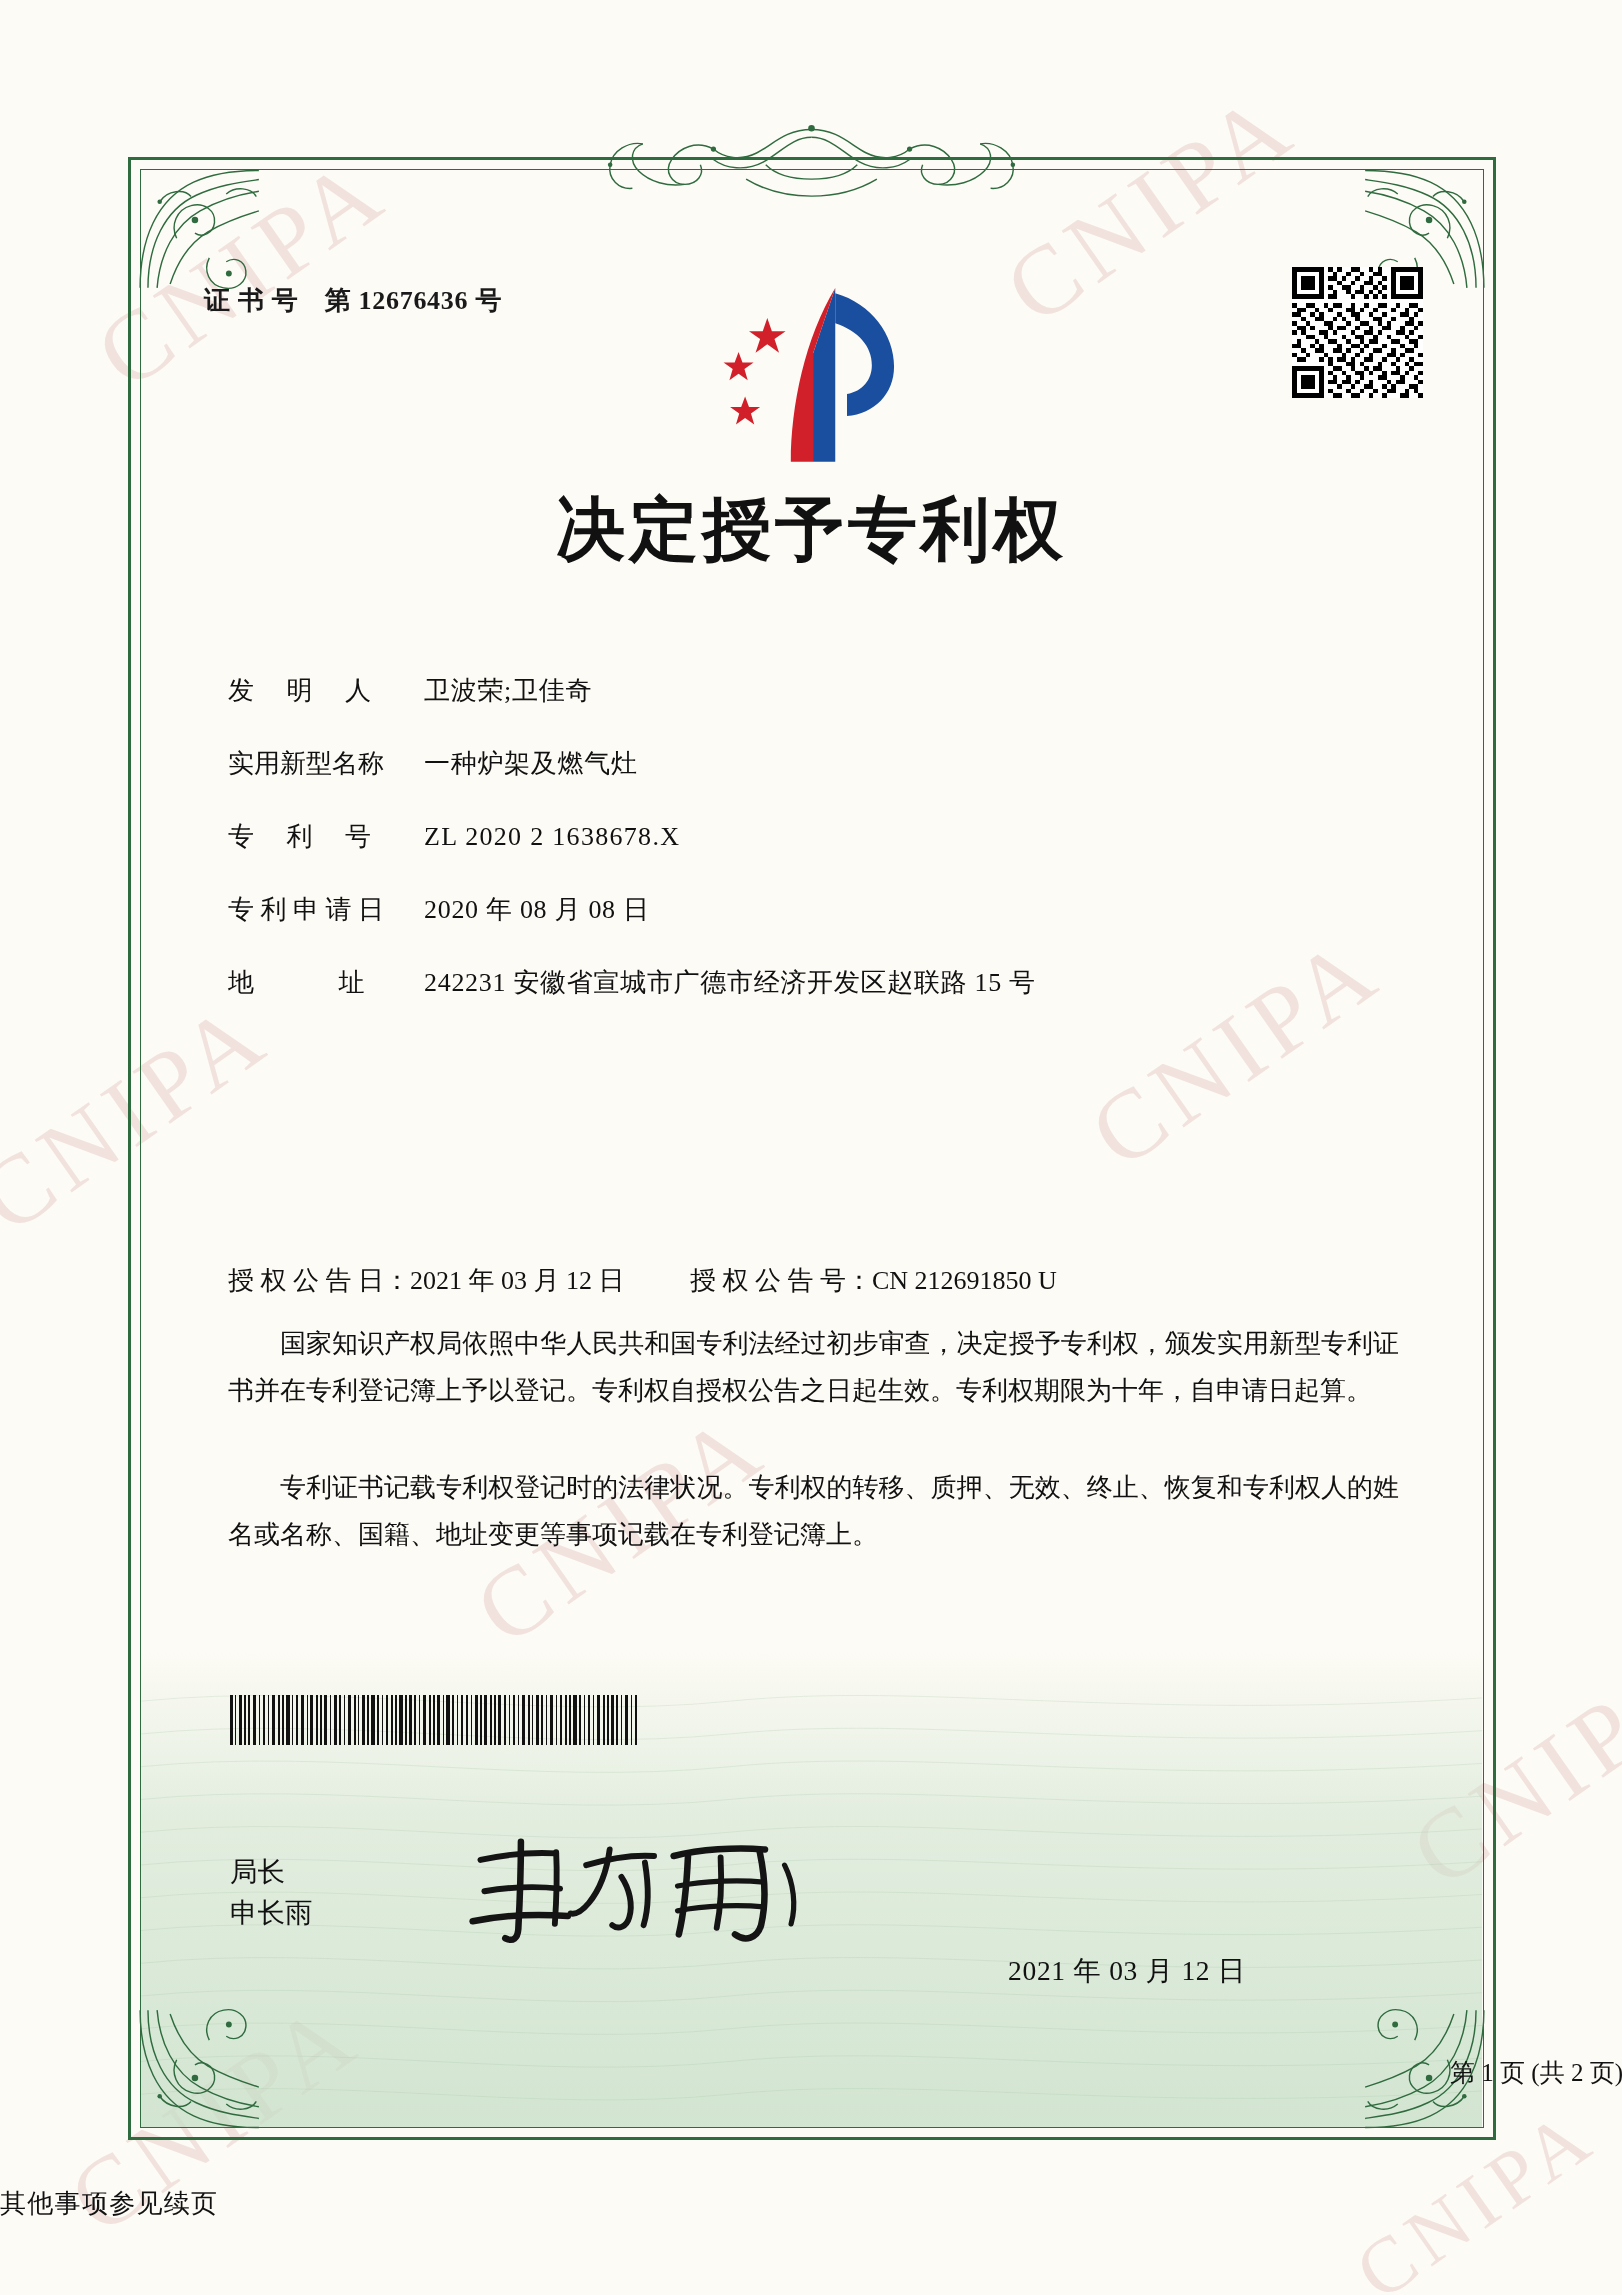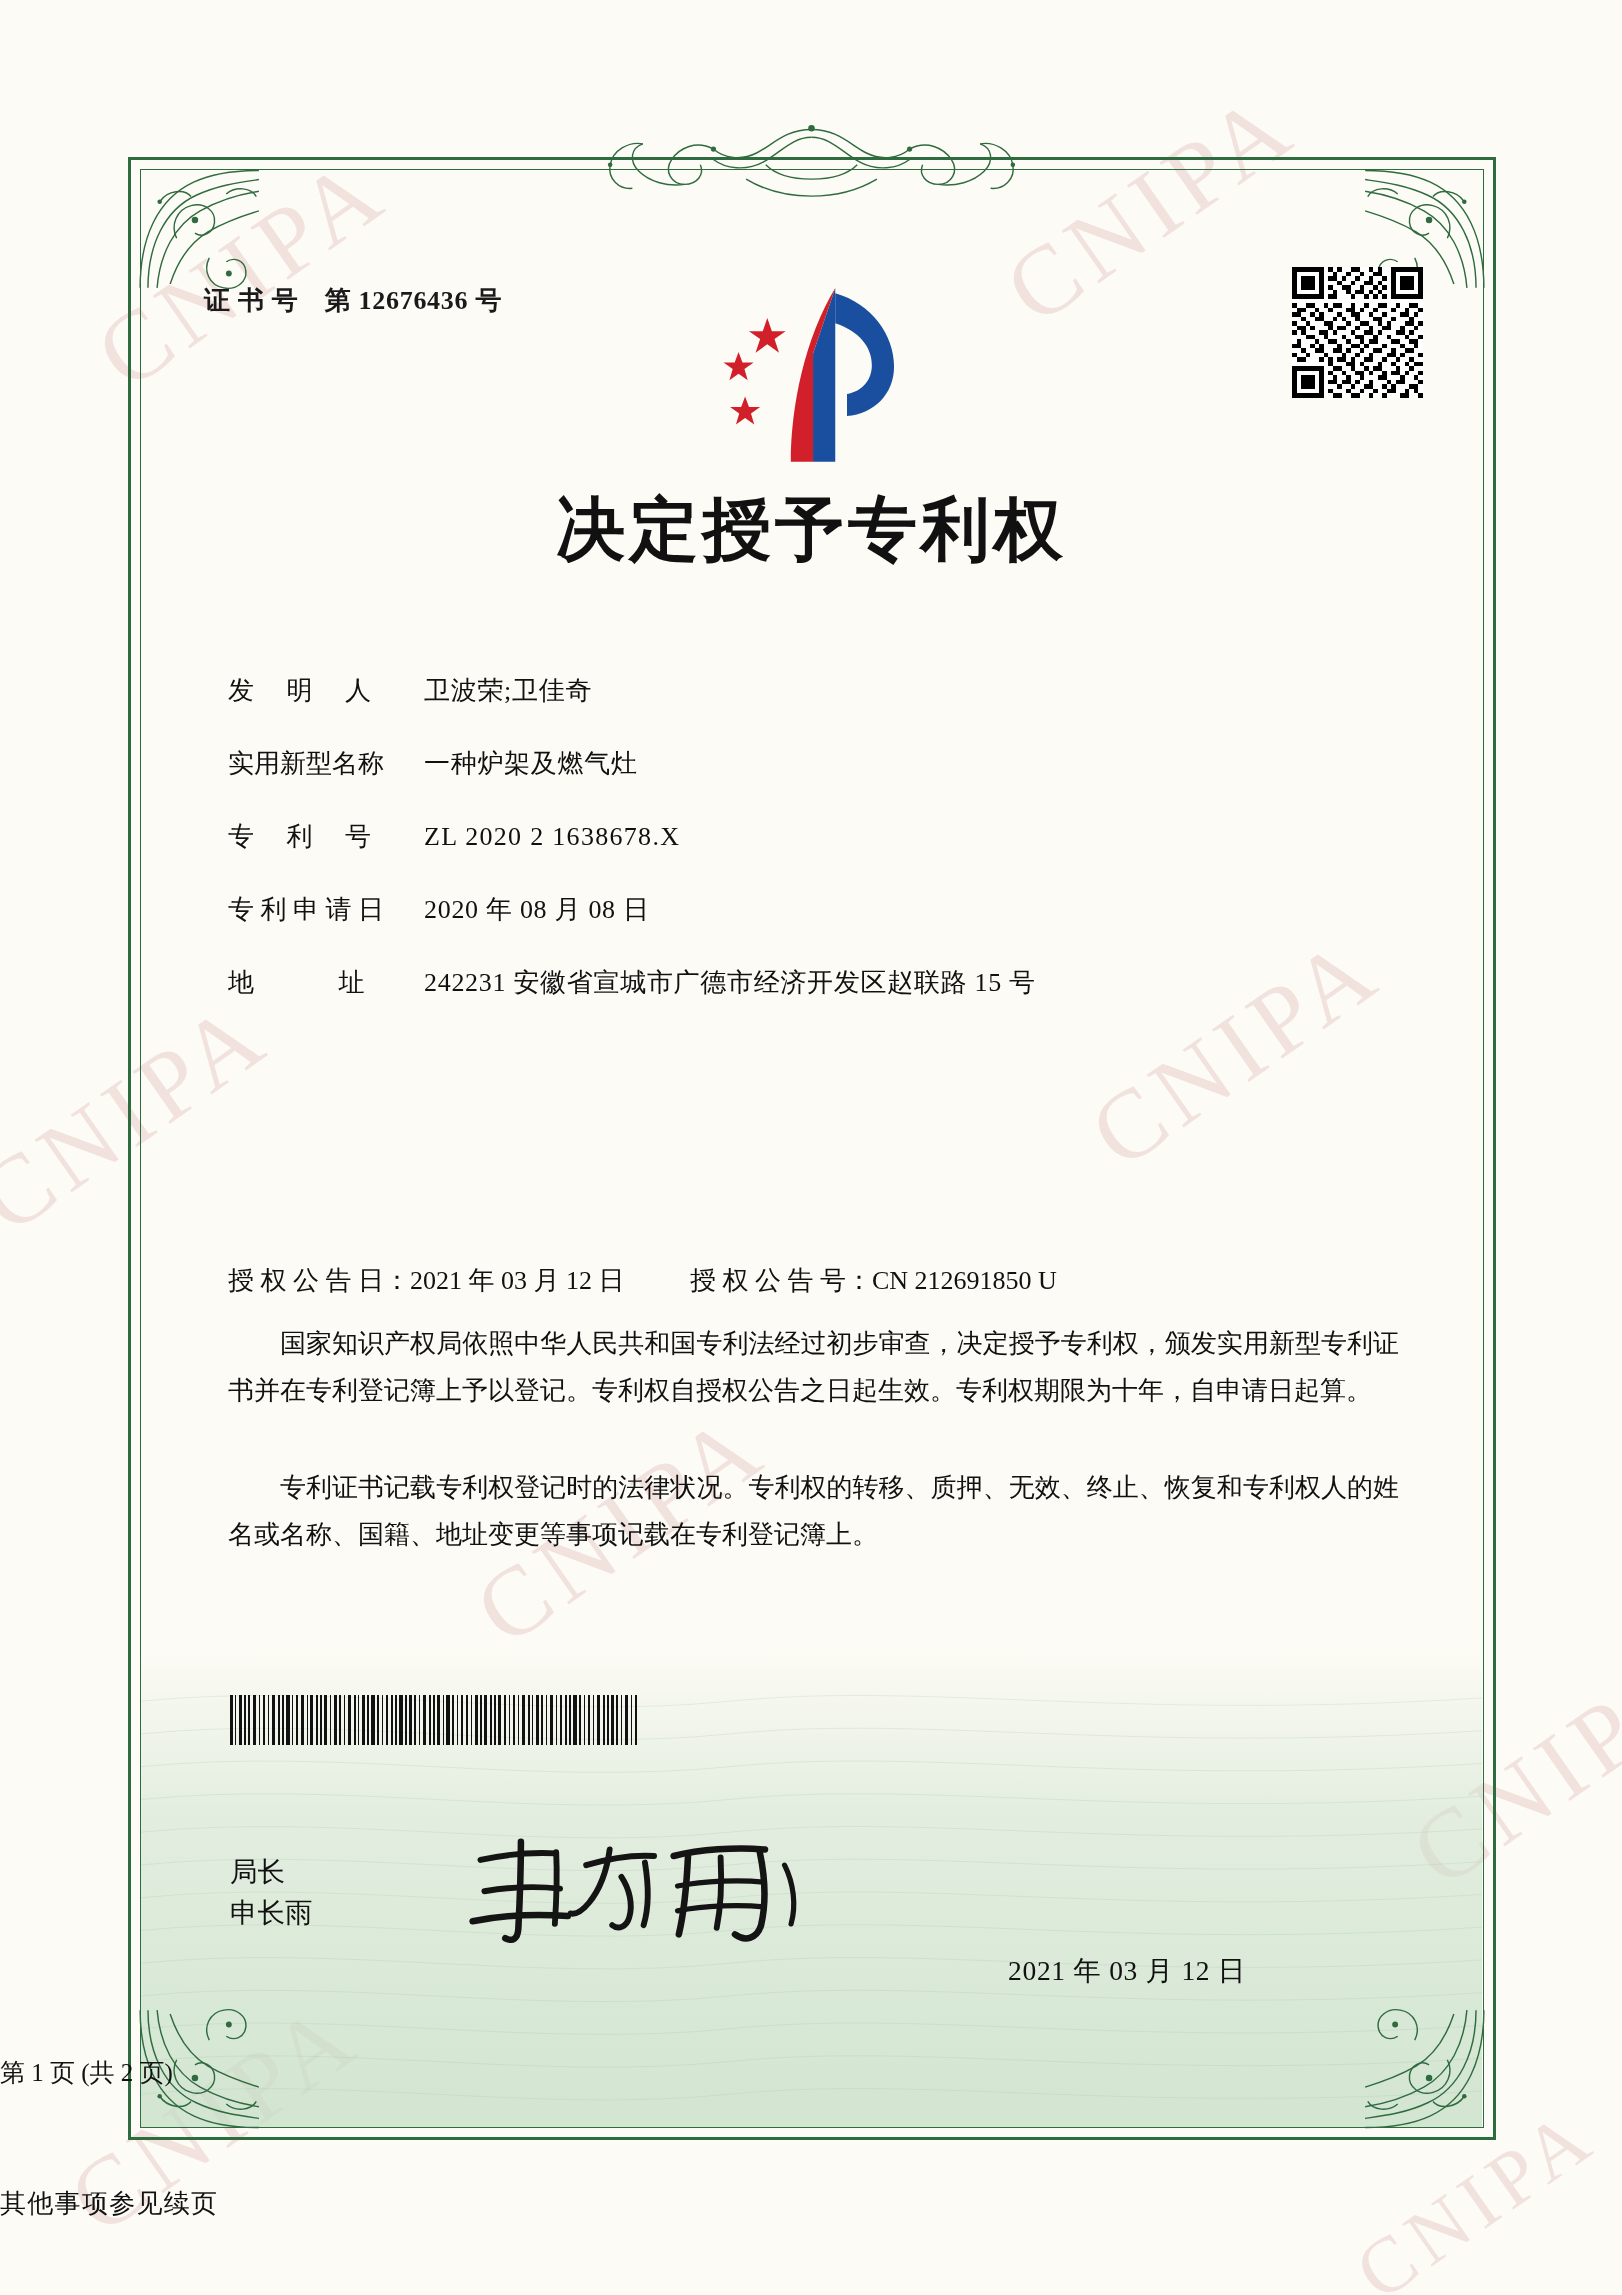--- a/index.html
+++ b/index.html
@@ -200,21 +200,21 @@
     position: absolute;
     left: 1008px; top: 1953px;
     font-size: 27.5px;
     color: #111;
     letter-spacing: 0.7px;
   }
 
   .page-num {
     position: absolute;
     left: 0; right: 0; top: 2056px;
-    text-align: left;
+    text-align: right;
     font-size: 25px;
     color: #111;
   }
   .footer-note {
     position: absolute;
     left: 0; right: 0; top: 2186px;
     text-align: left;
     font-size: 26px;
     color: #111;
     letter-spacing: 1.3px;

